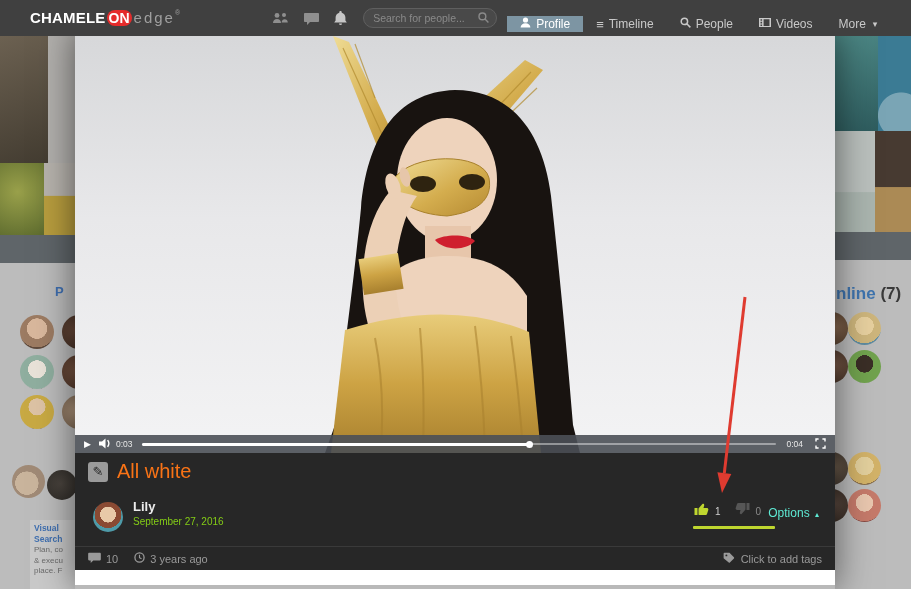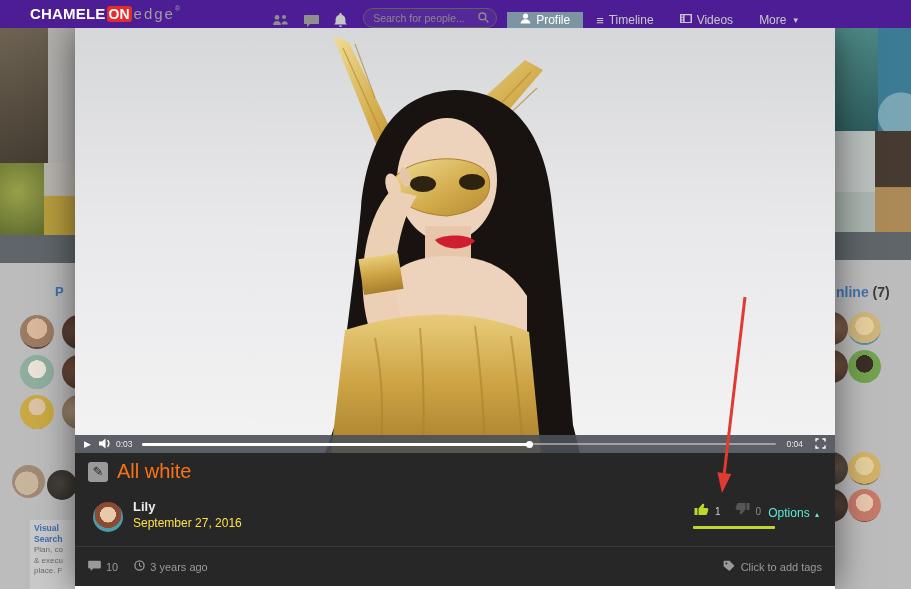--- a/index.html
+++ b/index.html
@@ -1,23 +1,23 @@
 <!DOCTYPE html>
 <html><head>
 <meta charset="utf-8">
 <style>
   html,body{margin:0;padding:0;}
   body{font-family:"Liberation Sans",sans-serif;}
   .page{position:relative;width:911px;height:589px;background:#b9b9b9;overflow:hidden;}
 
   
-  .navbar{position:absolute;top:0;left:0;right:0;height:28px;background:#4c1d95;display:flex;align-items:flex-end;z-index:50;}
+  .navbar{position:absolute;top:0;left:0;right:0;height:36px;background:#404040;display:flex;align-items:center;z-index:50;}
   .logo{margin-left:30px;display:flex;align-items:flex-start;white-space:nowrap;cursor:pointer;}
   .logo-bold{color:#fff;font-weight:bold;font-size:15px;letter-spacing:.2px;line-height:28px;}
-  .logo-badge{background:#e52b2b;color:#fff;font-weight:bold;font-size:14px;line-height:16px;padding:0 2px;border-radius:3px;margin:6px 2px 0 1px;}
+  .logo-badge{background:#e52b2b;color:#fff;font-weight:bold;font-size:14px;line-height:16px;padding:0 2px;border-radius:8px;margin:6px 2px 0 1px;}
   .logo-light{color:#9f9f9f;font-size:15px;letter-spacing:2px;line-height:28px;}
   .logo-reg{color:#9f9f9f;font-size:7px;line-height:10px;margin-top:4px;}
   .nav-icons{display:flex;gap:15px;margin-left:92px;align-items:center;}
   .nav-icons svg{display:block;cursor:pointer;}
   .search-pill{margin-left:16px;width:118px;height:18px;border:1px solid #5f5f5f;border-radius:10px;background:rgba(255,255,255,.05);display:flex;align-items:center;padding:0 7px;}
   .search-pill input{flex:1;min-width:0;background:transparent;border:none;outline:none;font-size:10.5px;color:#bbb;font-family:"Liberation Sans",sans-serif;}
   .search-pill input::placeholder{color:#8a8a8a;}
   .nav-items{display:flex;height:28px;margin-left:10px;align-items:stretch;}
   .nav-item{display:flex;align-items:center;gap:5px;padding:0 13px;color:#c9c9c9;font-size:12px;cursor:pointer;white-space:nowrap;margin-top:12px;}
   .nav-item.active{background:#7d95a3;color:#fff;}
@@ -25,21 +25,21 @@
   .caret{font-size:9px;line-height:1;margin-left:2px;}
 
   
   .bg-strip{position:absolute;top:28px;bottom:0;overflow:hidden;z-index:1;background:#bcbcbc;}
   .bg-left{left:0;width:75px;}
   .bg-right{left:835px;width:76px;}
   .tile{position:absolute;}
   .graybar{position:absolute;left:0;right:0;height:28px;background:#5f6569;}
   .bg-avatar{position:absolute;border-radius:50%;}
   .bg-heading{position:absolute;font-weight:bold;font-size:13px;color:#3f6fb0;}
-  .online-text{position:absolute;left:1px;top:256px;font-size:14px;font-weight:bold;white-space:nowrap;}
+  .online-text{position:absolute;left:1px;top:256px;font-size:17px;font-weight:bold;white-space:nowrap;}
   .online-text .blue{color:#3f74ae;}
   .online-text .dark{color:#3a3a3a;}
   .bg-card{position:absolute;left:30px;top:492px;width:45px;height:100px;background:#c9c9c9;padding:3px 0 0 4px;box-sizing:border-box;overflow:hidden;}
   .bg-card .blue-line{font-size:8.5px;font-weight:bold;color:#3f6fb0;line-height:11px;white-space:nowrap;}
   .bg-card .gray-line{font-size:8px;color:#6a6a6a;line-height:10.5px;white-space:nowrap;}
   .bg-card .gray-line:first-of-type{margin-top:4px;}
 
   
   .modal{position:absolute;left:75px;top:28px;width:760px;height:561px;z-index:10;box-shadow:0 0 34px rgba(0,0,0,.55);}
   .video{position:relative;width:760px;height:425px;background:linear-gradient(180deg,#d6d7d9 0%,#e8e8ea 45%,#f3f3f4 100%);overflow:hidden;}
@@ -54,30 +54,30 @@
   .ctrl-right{display:flex;align-items:center;gap:8px;}
 
   .titlebar{height:37px;background:#272727;display:flex;align-items:center;padding:0 13px;gap:9px;box-sizing:border-box;}
   .pencil-badge{width:20px;height:20px;background:#9a9a9a;border-radius:3px;color:#252525;font-size:13px;display:flex;align-items:center;justify-content:center;cursor:pointer;}
   .video-title{font-size:20px;color:#f97316;}
 
   .authorrow{height:56px;background:#272727;position:relative;}
   .author-avatar{position:absolute;left:18px;top:12px;width:30px;height:30px;border-radius:50%;cursor:pointer;
     background:radial-gradient(circle at 50% 42%, #e8c9a8 0 34%, #8a4a33 35% 58%, #4e9aa8 59% 100%);}
   .author-name{position:absolute;left:58px;top:9px;font-size:13px;font-weight:bold;color:#ececec;cursor:pointer;}
-  .author-date{position:absolute;left:58px;top:26px;font-size:12px;color:#fde047;}
+  .author-date{position:absolute;left:58px;top:26px;font-size:10px;color:#84cc16;}
   .vote-block{position:absolute;left:618px;top:11px;width:92px;}
   .vote-row{display:flex;align-items:center;gap:5px;}
   .vote-count{font-size:10px;color:#cfcfcf;}
   .vote-count.zero{color:#8a8a8a;}
   .vote-underline{margin-top:5px;width:82px;height:3px;background:#bfd62f;border-radius:1px;}
   .options-btn{position:absolute;right:16px;top:16px;font-size:12px;color:#5eead4;cursor:pointer;white-space:nowrap;}
   .options-btn .caret{font-size:8px;}
 
-  .metabar{height:40px;background:#272727;border-top:1px solid #3a3a3a;display:flex;align-items:center;padding:0 13px;box-sizing:border-box;color:#9a9a9a;font-size:11px;gap:16px;}
+  .metabar{height:24px;background:#272727;border-top:1px solid #3a3a3a;display:flex;align-items:center;padding:0 13px;box-sizing:border-box;color:#9a9a9a;font-size:11px;gap:16px;}
   .meta-item{display:flex;align-items:center;gap:5px;cursor:pointer;}
   .meta-right{margin-left:auto;display:flex;gap:6px;}
   .comments-strip{height:15px;background:#ffffff;}
 
   
   .arrow-overlay{position:absolute;left:0;top:0;z-index:60;pointer-events:none;}
 </style>
 </head>
 <body>
 
@@ -134,20 +134,31 @@
                 <circle cx="5.5" cy="3" r="2.6"></circle>
                 <path d="M.6 10.6c0-2.8 2.2-4.4 4.9-4.4s4.9 1.6 4.9 4.4z"></path>
               </g>
             </svg>
         </span>
         <span>Profile</span>
       </div>
       <div class="nav-item">
         <span class="glyph-eq">≡</span>
         <span>Timeline</span>
+      </div>
+      <div class="nav-item">
+        <span>
+          <svg width="11" height="11" viewBox="0 0 11 11">
+              <g stroke="#c9c9c9" stroke-width="1.5" fill="none">
+                <circle cx="4.4" cy="4.4" r="3.2"></circle>
+                <line x1="7" y1="7" x2="10.4" y2="10.4"></line>
+              </g>
+            </svg>
+        </span>
+        <span>People</span>
       </div>
       <div class="nav-item">
         <span>
           <svg width="12" height="11" viewBox="0 0 12 11">
               <path fill="#c9c9c9" d="M0 1h12v9H0zM1.5 2.2h1.6v1.6H1.5zm0 2.6h1.6v1.6H1.5zm0 2.6h1.6v1.6H1.5zM4.6 2.2h5.9v6.8H4.6z" fill-rule="evenodd"></path>
             </svg>
         </span>
         <span>Videos</span>
       </div>
       <div class="nav-item">

